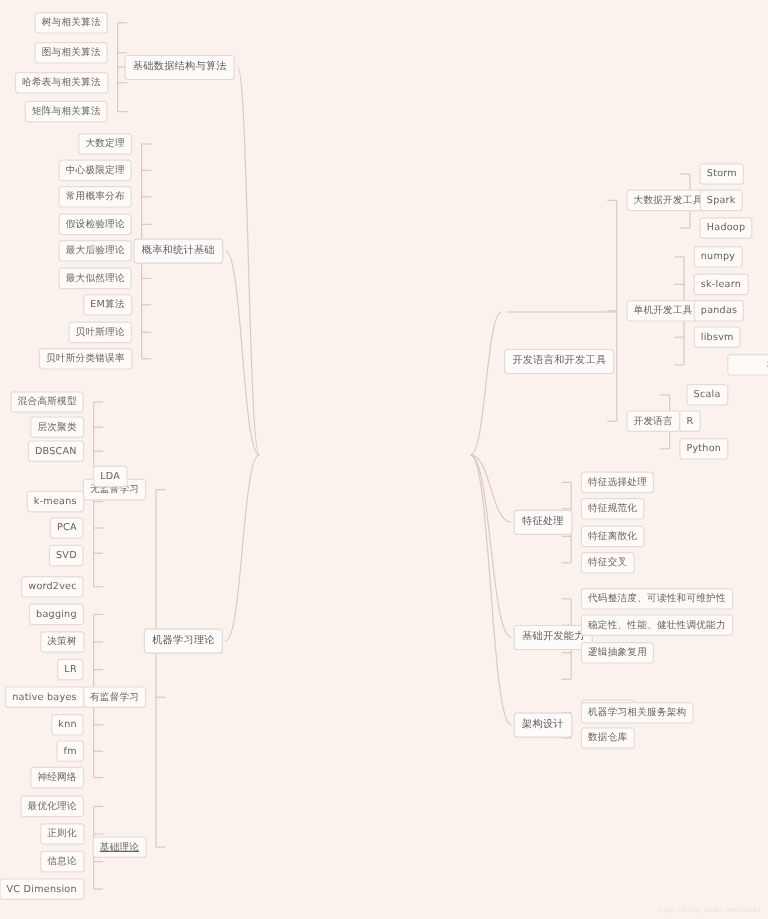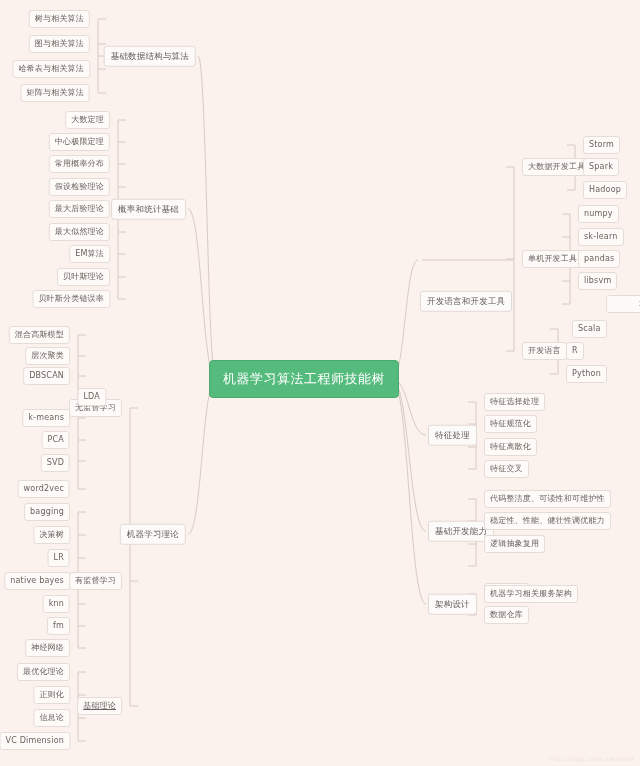--- a/index.html
+++ b/index.html
@@ -231,15 +231,14 @@
       <div class="node right lvl2" style="left: 484px; top: 469px;">特征交叉</div>
       <div class="node right lvl1" style="left: 428px; top: 531px;">基础开发能力</div>
       <div class="node right lvl2" style="left: 484px; top: 499px;">代码整洁度、可读性和可维护性</div>
       <div class="node right lvl2" style="left: 484px; top: 521px;">稳定性、性能、健壮性调优能力</div>
       <div class="node right lvl2" style="left: 484px; top: 544px;">逻辑抽象复用</div>
       <div class="node right lvl2" style="left: 484px; top: 592px;">单元测试</div>
       <div class="node right lvl1" style="left: 428px; top: 604px;">架构设计</div>
       <div class="node right lvl2" style="left: 484px; top: 594px;">机器学习相关服务架构</div>
       <div class="node right lvl2" style="left: 484px; top: 615px;">数据仓库</div>
     </div>
-  <div class="center-node" id="center-node" style="left: 304px; top: 379px; background: rgb(85, 187, 125);">机器学习算法工程师技能树</div>
   <div class="watermark">http://blog.csdn.net/lsldd</div>
 </div>
 
 </body></html>

